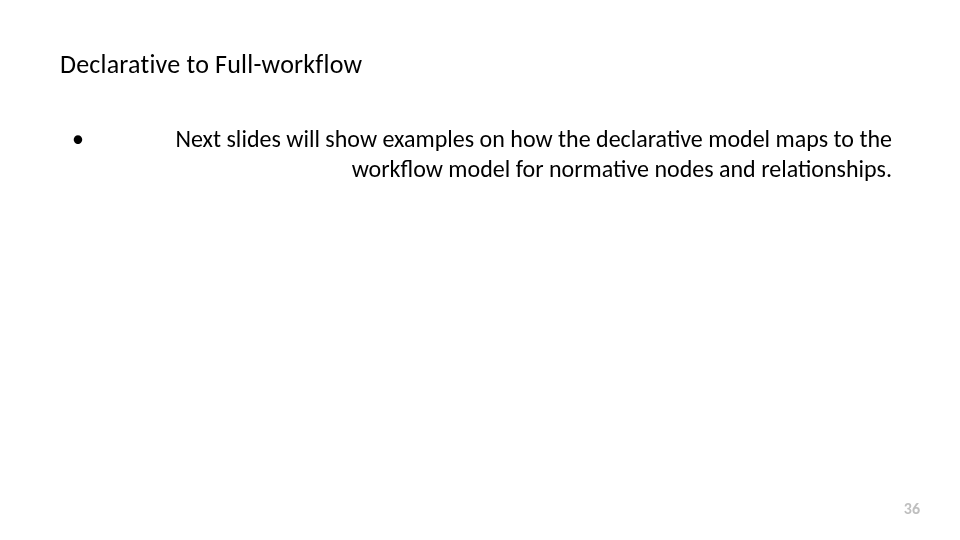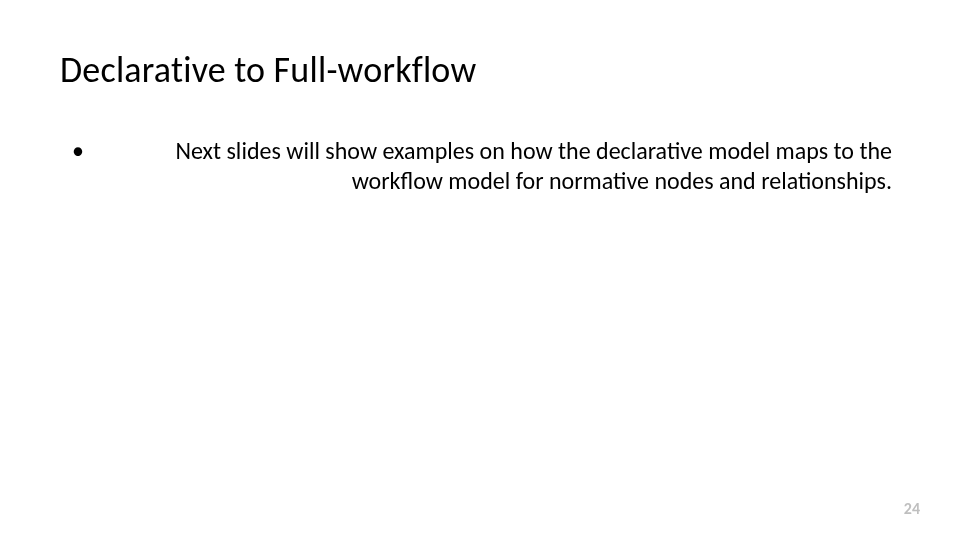--- a/index.html
+++ b/index.html
@@ -15,21 +15,21 @@
       position: relative;
       overflow: hidden;
     }
     .slide {
       width: 100%;
       height: 100%;
       padding: 48px 60px 40px 60px;
       position: relative;
     }
     .title {
-      font-size: 36px;
+      font-size: 26px;
       font-weight: 400;
       color: #000000;
       margin-bottom: 44px;
       letter-spacing: 0.2px;
     }
     .bullet-list {
       list-style: none;
       padding-left: 12px;
     }
     .bullet-item {
@@ -59,14 +59,14 @@
     }
   </style>
 </head>
 <body>
 
 <div class="slide">
   <h1 class="title">Declarative to Full-workflow</h1>
   <ul class="bullet-list">
     <li class="bullet-item">Next slides will show examples on how the declarative model maps to the workflow model for normative nodes and relationships.</li>
   </ul>
-  <div class="page-number">24</div>
+  <div class="page-number">36</div>
 </div>
 
 </body></html>

